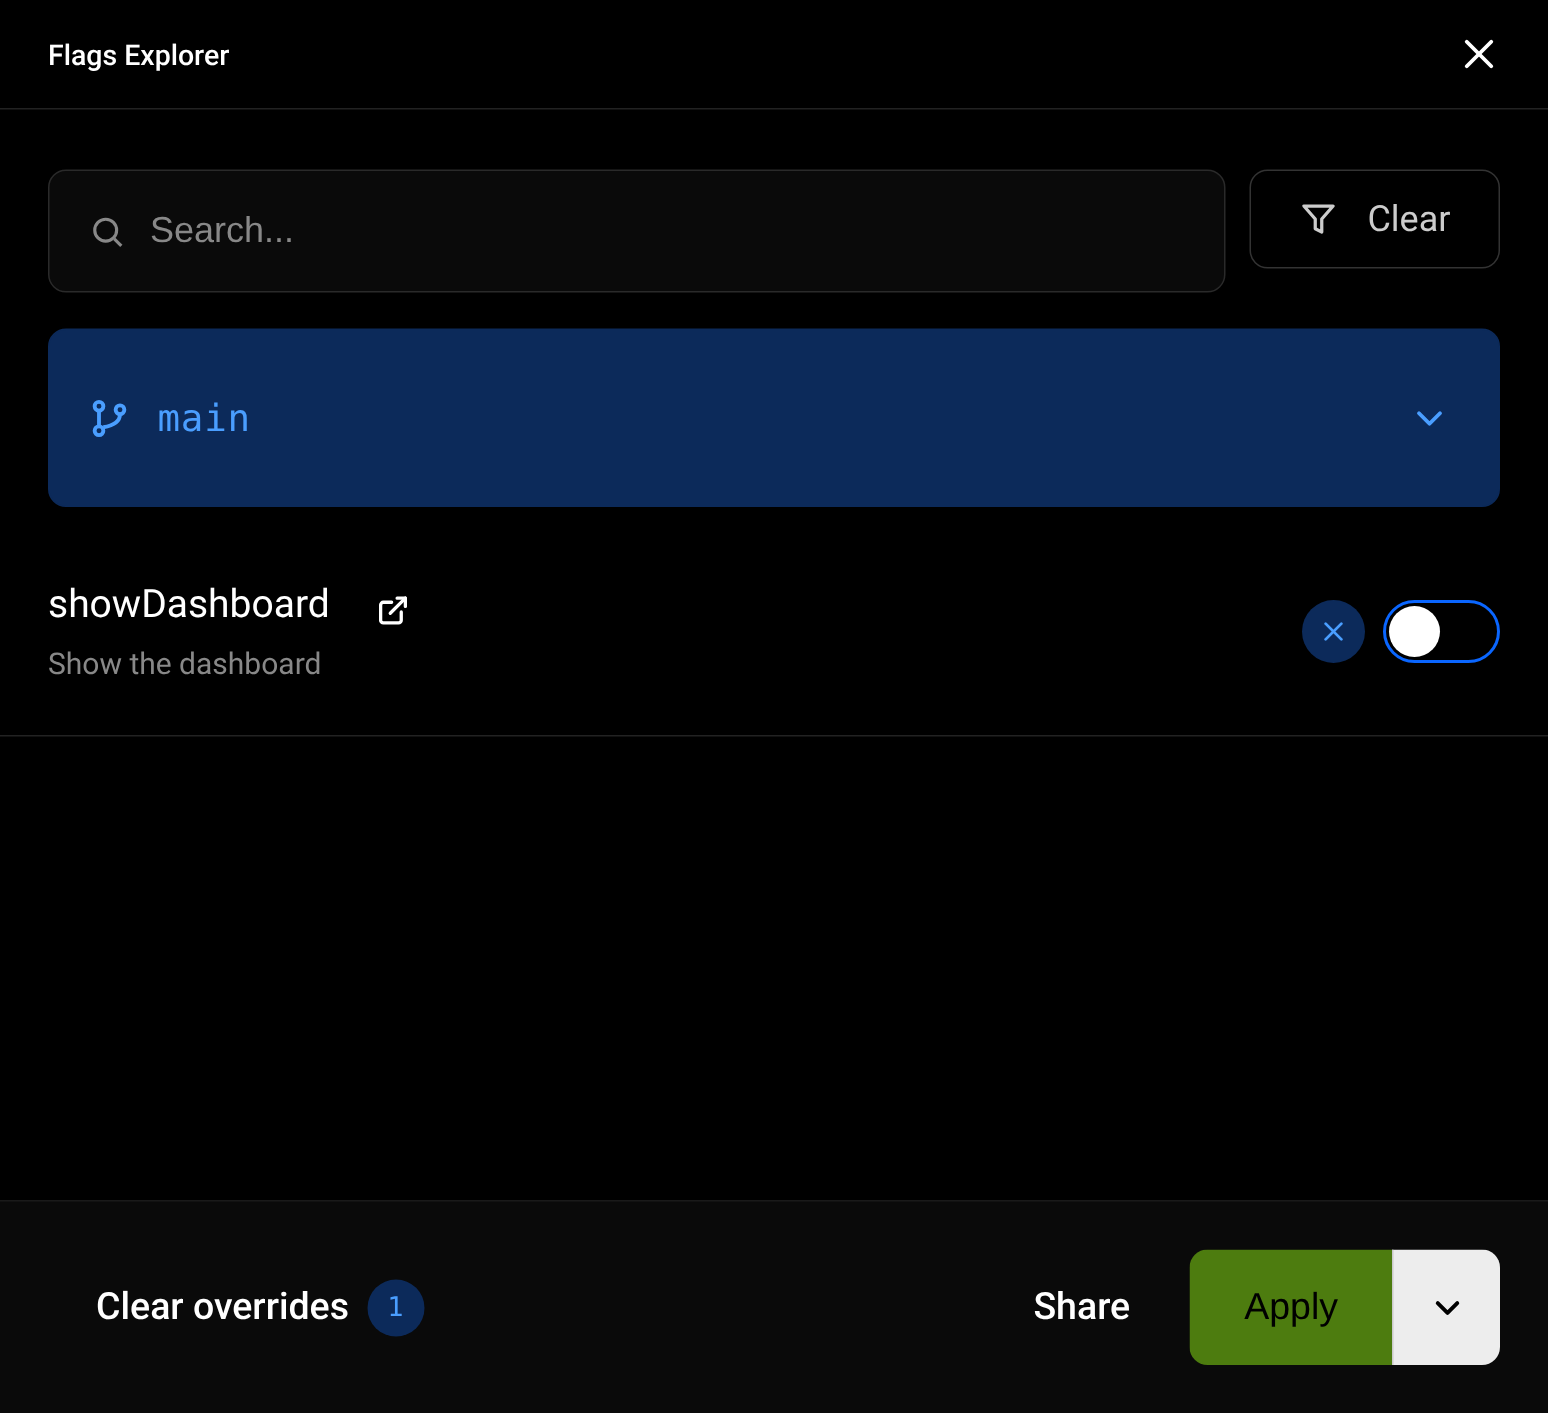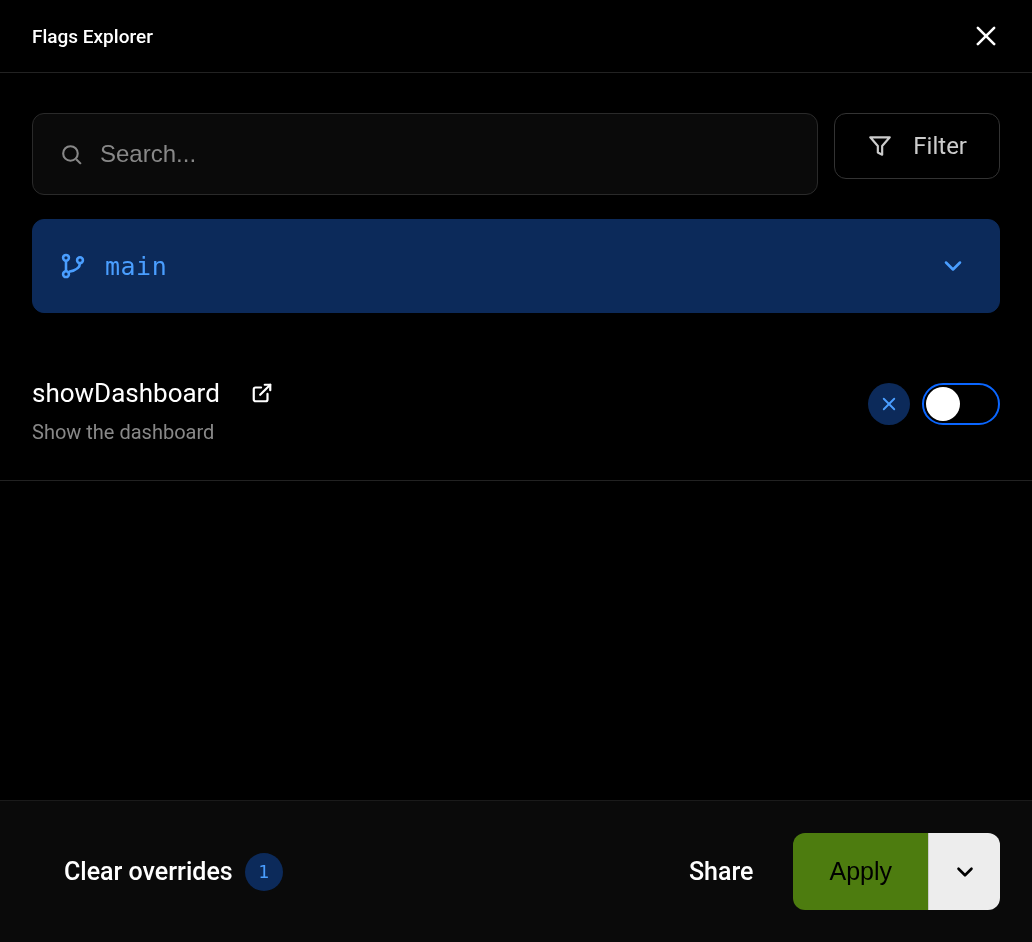--- a/index.html
+++ b/index.html
@@ -83,21 +83,21 @@
       color: #ccc;
       font-size: 24px;
     }
     
     
     .branch-selector {
       margin: 24px 32px 0 32px;
       background: #0c2a5a;
       border: 1px solid #0c2a5a;
       border-radius: 12px;
-      height: 94px;
+      height: 119px;
       display: flex;
       align-items: center;
       justify-content: space-between;
       padding: 0 32px 0 26px;
       cursor: pointer;
     }
     .branch-left {
       display: flex;
       align-items: center;
       gap: 18px;
@@ -123,23 +123,22 @@
       padding: 50px 32px 36px 32px;
       border-bottom: 1px solid #222;
     }
     .flag-info {
       display: flex;
       flex-direction: column;
       gap: 12px;
     }
     .flag-name-row {
       display: flex;
-      align-items: center;
+      align-items: flex-end;
       gap: 31px;
-      margin-top: 15px;
     }
     .flag-name {
       font-size: 26px;
       font-weight: 400;
       color: #fff;
     }
     .external-link-icon {
       color: #fff;
       cursor: pointer;
     }
@@ -277,21 +276,21 @@
     <svg class="search-icon" width="25" height="25" viewBox="0 0 24 24" fill="none" stroke="currentColor" stroke-width="2">
       <circle cx="11" cy="11" r="7"></circle>
       <line x1="21" y1="21" x2="16.5" y2="16.5"></line>
     </svg>
     <input type="text" placeholder="Search..." style="">
   </div>
   <div class="filter-btn">
     <svg width="26" height="26" viewBox="0 0 24 24" fill="none" stroke="currentColor" stroke-width="2" stroke-linejoin="round" stroke-linecap="round">
       <polygon points="3 4 21 4 14 12 14 20 10 18 10 12 3 4"></polygon>
     </svg>
-    <span>Filter</span>
+    <span>Clear</span>
   </div>
 </div>
 
 <div class="branch-selector">
   <div class="branch-left">
     <svg class="branch-icon" width="28" height="28" viewBox="0 0 24 24" fill="none" stroke="currentColor" stroke-width="2.2">
       <circle cx="6" cy="5" r="2.5"></circle>
       <circle cx="6" cy="19" r="2.5"></circle>
       <circle cx="18" cy="7" r="2.5"></circle>
       <path d="M6 7.5 L6 16.5"></path>

